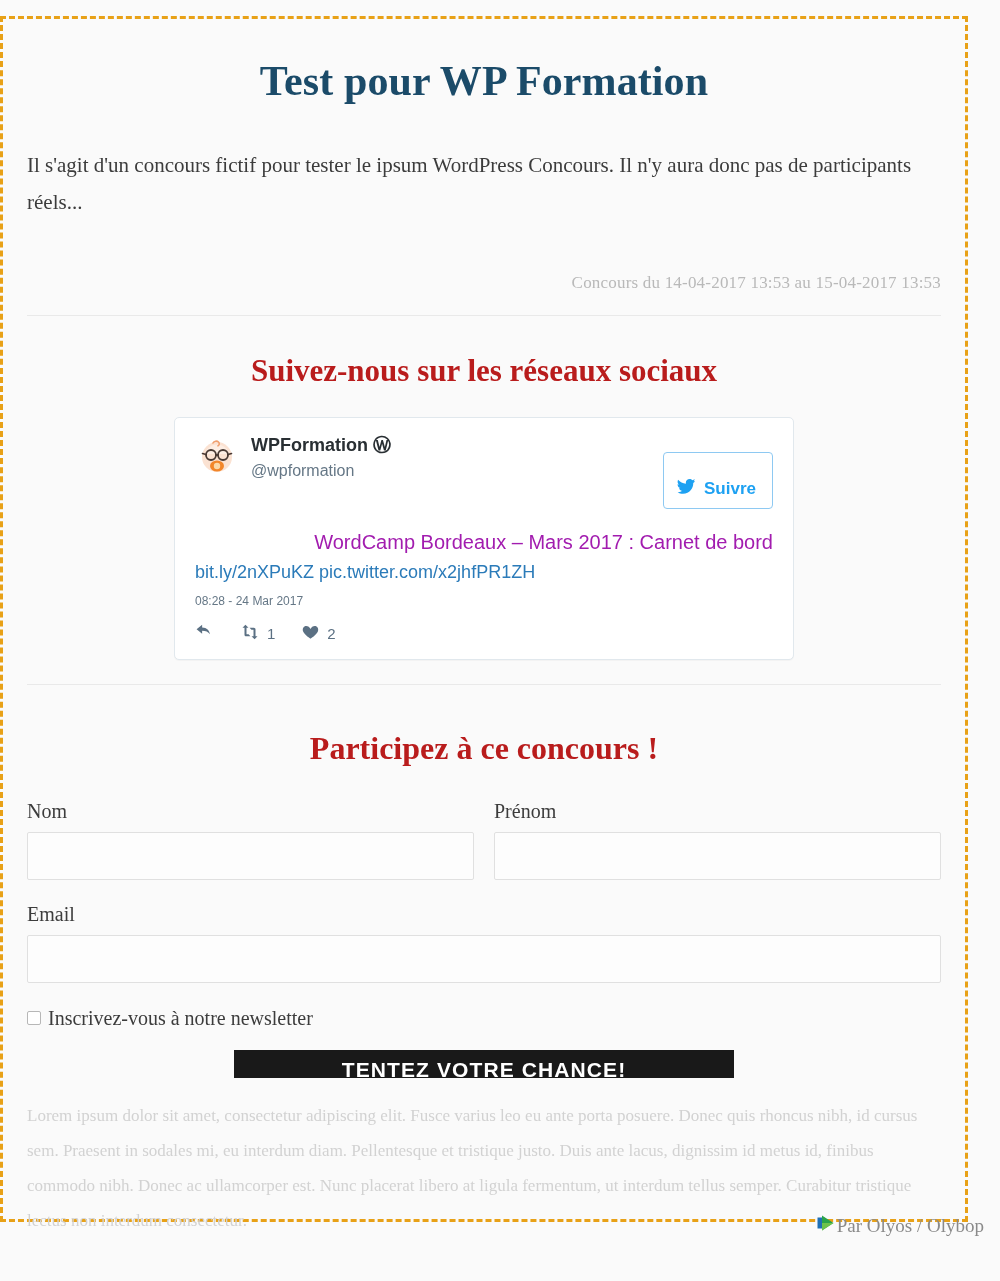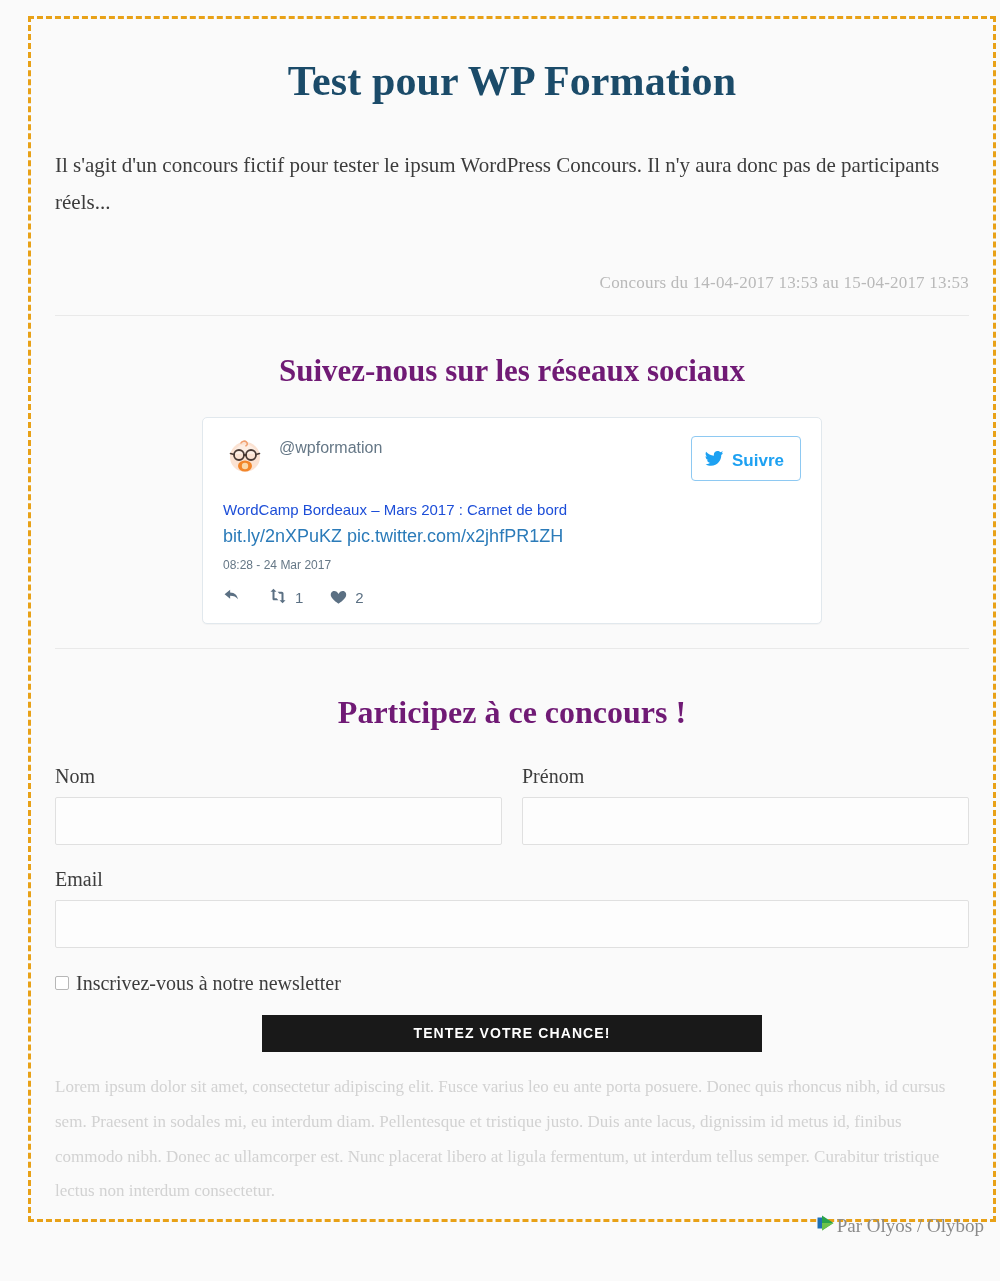--- a/index.html
+++ b/index.html
@@ -12,21 +12,21 @@
     height: 1281px;
     background: #fafafa;
     font-family: "Liberation Serif", "DejaVu Serif", serif;
     overflow: hidden;
     position: relative;
   }
 
   
   .contest-frame {
     position: absolute;
-    left: 28px;
+    left: 0;
     top: 16px;
     width: 968px;
     height: 1206px;
     box-sizing: border-box;
     border: 3px dashed #e8a117;
     background: #fafafa;
   }
   .frame-inner {
     padding: 22px 24px 0 24px;
   }
@@ -42,21 +42,21 @@
     color: #1b4b69;
     letter-spacing: 0.1px;
   }
   .section-title {
     margin: 0;
     text-align: center;
     font-family: "Liberation Serif", "DejaVu Serif", serif;
     font-weight: 700;
     font-size: 31px;
     line-height: 1.2;
-    color: #701a75;
+    color: #b91c1c;
   }
   .section-title.participate {
     font-size: 32px;
   }
 
   
   .intro-text {
     margin: 42px 0 0 0;
     font-size: 21px;
     line-height: 1.75;
@@ -127,34 +127,35 @@
     margin-top: 2px;
   }
   .follow-btn {
     flex: 0 0 auto;
     border: 1px solid #8ec9f2;
     border-radius: 4px;
     background: #ffffff;
     color: #1da1f2;
     font-size: 17px;
     font-weight: bold;
-    padding: 12px 16px 8px 12px;
+    padding: 24px 16px 8px 12px;
     display: flex;
     align-items: center;
     gap: 8px;
     font-family: "Liberation Sans", "DejaVu Sans", sans-serif;
     cursor: pointer;
     line-height: 1;
-    margin-top: 2px;
+    margin-top: 18px;
   }
   .tweet-body {
     margin-top: 18px;
-    font-size: 15px;
+    font-size: 20px;
     line-height: 1.5;
-    color: #1d4ed8;
+    color: #a21caf;
+    text-align: right;
   }
   .tweet-links {
     margin-top: 2px;
     font-size: 18px;
     line-height: 1.5;
   }
   .tweet-links a {
     color: #2b7bb9;
     text-decoration: none;
   }
@@ -245,24 +246,24 @@
   .submit-wrap {
     margin-top: 19px;
     text-align: center;
   }
   .submit-btn {
     display: inline-block;
     background: #191919;
     color: #ffffff;
     border: 0;
     padding: 8px 40px;
-    height: 37px;
+    height: 28px;
     min-width: 500px;
     font-family: "Liberation Sans", "DejaVu Sans", sans-serif;
-    font-size: 14px;
+    font-size: 21px;
     font-weight: bold;
     letter-spacing: 1.1px;
     cursor: pointer;
   }
 
   
   .lorem {
     margin: 18px 0 0 0;
     font-size: 17px;
     line-height: 2.05;
@@ -314,20 +315,21 @@
                 <circle cx="28" cy="21" r="5" fill="none" stroke="#4a3a34" stroke-width="1.8"></circle>
                 <path d="M21 21h2" stroke="#4a3a34" stroke-width="1.8"></path>
                 <path d="M11 20.5L7.5 19.5" stroke="#4a3a34" stroke-width="1.6" stroke-linecap="round"></path>
                 <path d="M33 20.5L36.5 19.5" stroke="#4a3a34" stroke-width="1.6" stroke-linecap="round"></path>
                 <ellipse cx="22" cy="32" rx="7" ry="5.5" fill="#f2862a"></ellipse>
                 <circle cx="22" cy="32" r="3.2" fill="#fbd8a8"></circle>
               </svg>
             </div>
 
             <div class="tweet-identity">
+              <div class="tweet-name">WPFormation Ⓦ</div>
               <div class="tweet-handle">@wpformation</div>
             </div>
 
             <button class="follow-btn">
               <span>
                 <svg viewBox="0 0 24 24" width="20" height="20" aria-hidden="true">
                   <path fill="#1da1f2" d="M23.44 4.83c-.8.37-1.5.38-2.22.02.93-.56.98-.96 1.32-2.02-.88.52-1.86.9-2.9 1.1-.82-.88-2-1.43-3.3-1.43-2.5 0-4.55 2.04-4.55 4.54 0 .36.03.7.1 1.04-3.77-.2-7.12-2-9.36-4.75-.4.67-.6 1.45-.6 2.3 0 1.56.8 2.95 2 3.77-.74-.03-1.44-.23-2.05-.57v.06c0 2.2 1.56 4.03 3.64 4.44-.67.2-1.27.2-1.94.08.55 1.8 2.13 3.1 4.02 3.14-1.6 1.26-3.6 1.87-5.68 1.62 1.9 1.22 4.16 1.93 6.58 1.93 7.88 0 12.2-6.54 12.2-12.2 0-.2 0-.4-.02-.6.85-.6 1.56-1.36 2.16-2.2z"></path>
                 </svg>
               </span>
               <span>Suivre</span>

